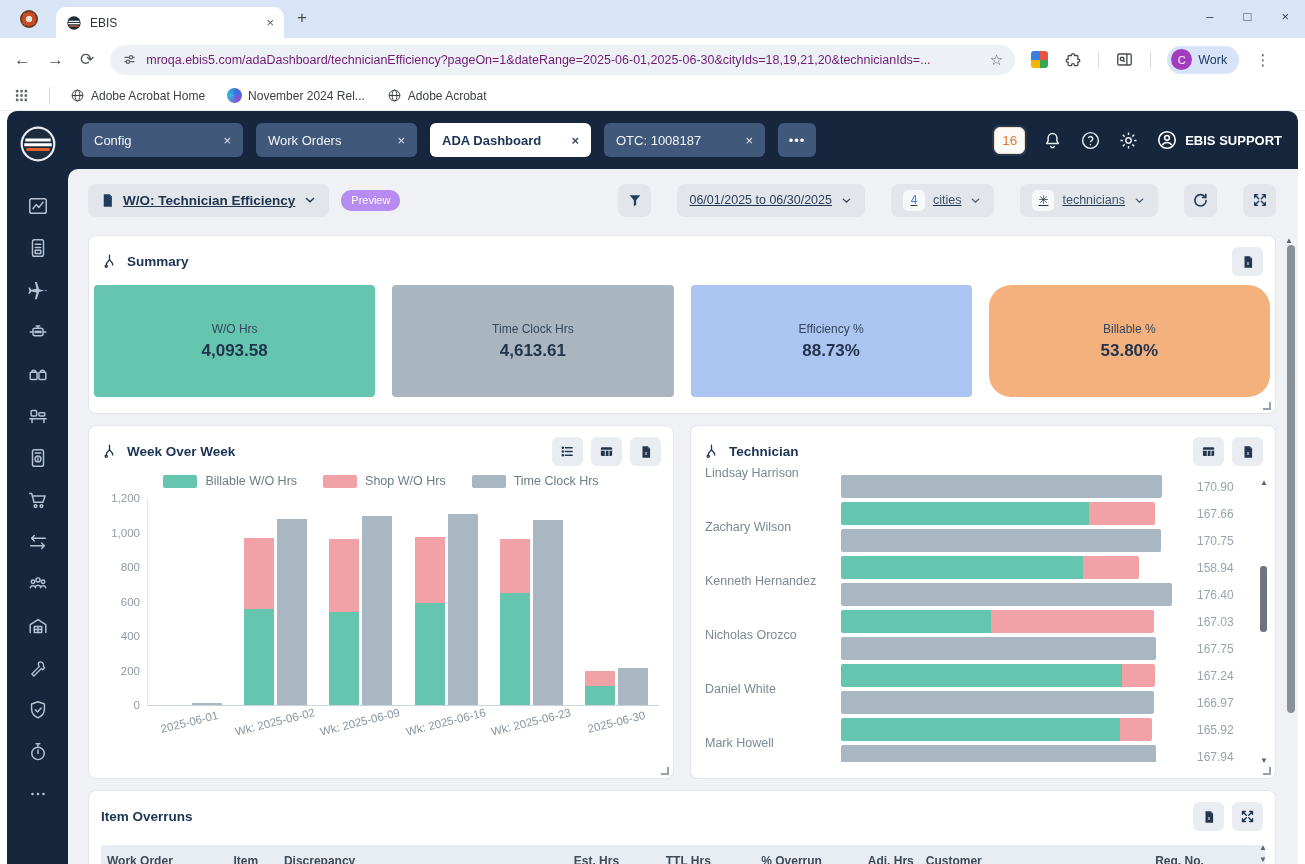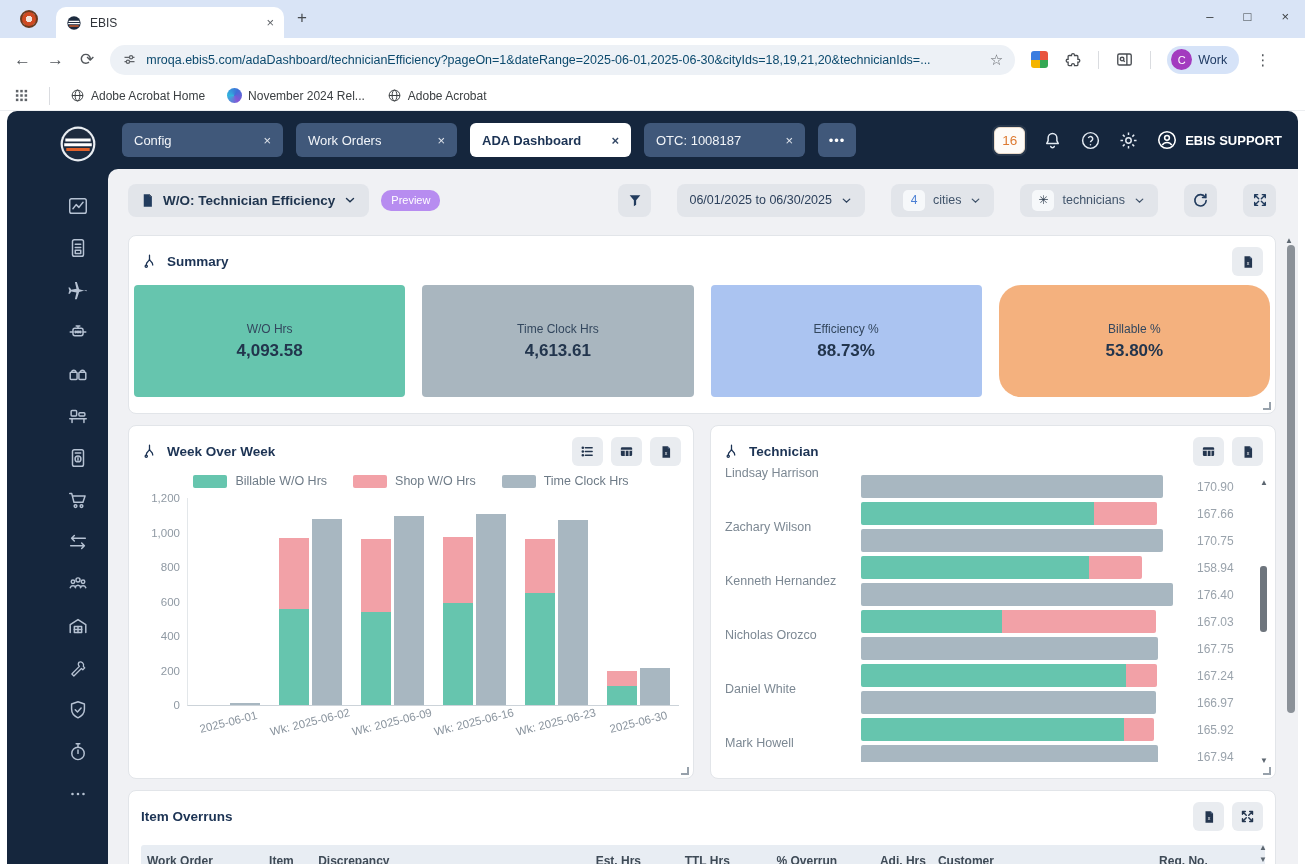--- a/index.html
+++ b/index.html
@@ -14,52 +14,52 @@
     border:2px solid #6b3a1d;background:radial-gradient(circle at 50% 50%, #f1e3da 0 3px, #cf4a22 3px 7px, #f3ddd2 7px);}
   .btab{position:absolute;left:56px;top:7px;width:228px;height:31px;background:#fff;
     border-radius:10px 10px 0 0;display:flex;align-items:center;padding:0 10px;gap:8px;}
   .btab-title{flex:1;font-size:12px;color:#30343a;}
   .tab-close{color:#5f6368;font-size:13px;cursor:default;}
   .newtab-btn{position:absolute;left:297px;top:8px;font-size:17px;color:#474b50;}
   .win-controls{position:absolute;right:16px;top:9px;display:flex;gap:30px;color:#3c4043;font-size:13px;}
   .toolbar{position:absolute;top:38px;left:0;right:0;height:43px;background:#fff;display:flex;align-items:center;padding:0 14px;gap:16px;}
   .nav-glyph{font-size:17px;color:#52565b;}
   .omnibox{flex:1;max-width:905px;height:30px;background:#edf1f6;border-radius:15px;display:flex;align-items:center;padding:0 12px;gap:9px;overflow:hidden;}
-  .omni-url{flex:1;font-size:12.5px;color:#0c4a6e;white-space:nowrap;overflow:hidden;}
+  .omni-url{flex:1;font-size:12.5px;color:#701a75;white-space:nowrap;overflow:hidden;}
   .star{font-size:15px;color:#5f6368;}
   .ext-mosaic{width:17px;height:17px;border-radius:3px;overflow:hidden;display:grid;grid-template-columns:1fr 1fr;grid-template-rows:1fr 1fr;}
   .ext-mosaic i{display:block;}
   .tb-div{width:1px;height:18px;background:#dadce0;}
   .profile-pill{height:28px;background:#d6e3f8;border-radius:14px;display:flex;align-items:center;gap:6px;padding:0 12px 0 4px;}
   .avatar{width:21px;height:21px;border-radius:50%;background:#a33bbf;color:#fff;font-size:11px;display:flex;align-items:center;justify-content:center;}
   .profile-name{font-size:12.5px;color:#1f3a63;}
   .bookmarks{position:absolute;top:81px;left:0;right:0;height:30px;background:#fff;border-bottom:1px solid #eceef1;display:flex;align-items:center;padding:0 14px;gap:20px;}
   .bm-item{display:flex;align-items:center;gap:6px;font-size:12px;color:#3c4043;}
   .sphere{width:15px;height:15px;border-radius:50%;background:conic-gradient(from 30deg,#3f6fd8,#8457d6,#31b4dd,#3f6fd8);}
 
   
-  .app{position:absolute;top:111px;left:7px;right:7px;bottom:0;background:#15263d;border-radius:10px 10px 0 0;display:flex;overflow:hidden;padding-left:40px;}
+  .app{position:absolute;top:111px;left:7px;right:7px;bottom:0;background:#15263d;border-radius:10px 10px 0 0;display:flex;overflow:hidden;}
   .sidebar{width:61px;display:flex;flex-direction:column;align-items:center;padding-top:14px;flex:none;}
   .side-logo{width:38px;height:38px;margin-bottom:22px;}
   .side-ic{height:42px;display:flex;align-items:center;justify-content:center;color:#b6c2d3;width:100%;}
   .app-right{flex:1;display:flex;flex-direction:column;min-width:0;}
   .app-topbar{height:58px;display:flex;align-items:center;gap:13px;padding:0 16px 0 14px;flex:none;}
   .atab{height:34px;width:161px;background:#40587a;border-radius:6px;display:flex;align-items:center;justify-content:space-between;color:#f2f5f9;font-size:13px;padding:0 12px;}
   .atab.active{background:#fff;color:#1c3354;font-weight:bold;}
   .atab .tx{white-space:nowrap;overflow:hidden;}
   .atab .x{opacity:.9;font-size:13px;}
   .atab-more{width:38px;height:34px;background:#40587a;border-radius:6px;color:#fff;display:flex;align-items:center;justify-content:center;font-size:13px;letter-spacing:1px;}
   .top-right{margin-left:auto;display:flex;align-items:center;gap:17px;color:#e3eaf2;}
   .notif-badge{min-width:31px;height:27px;background:#fdfbf8;border:1px solid #ecdccb;border-radius:6px;color:#dd7a31;font-size:13.5px;display:flex;align-items:center;justify-content:center;box-shadow:0 0 0 2px rgba(255,255,255,.08);}
   .user-chip{display:flex;align-items:center;gap:7px;font-weight:bold;font-size:13px;color:#fff;}
 
   
   .content{flex:1;background:#f0f1f4;border-top-left-radius:10px;position:relative;padding:14px 22px 0 20px;overflow:hidden;}
   .filterbar{display:flex;align-items:center;gap:12px;height:34px;}
-  .pill{height:33px;background:#e2e5ea;border-radius:8px;display:flex;align-items:center;gap:8px;padding:0 12px;color:#20354f;}
+  .pill{height:33px;background:#e2e5ea;border-radius:8px;display:flex;align-items:center;gap:8px;padding:0 12px;color:#20354f;text-decoration:underline;}
   .report-pill{font-weight:bold;font-size:13.5px;}
   .preview-badge{height:21px;background:#b78cf0;color:#fff;font-size:11px;border-radius:10px;display:flex;align-items:center;padding:0 10px;}
   .fb-right{margin-left:auto;display:flex;align-items:center;gap:26px;}
   .sq-btn{width:33px;height:33px;background:#e2e5ea;border-radius:8px;display:flex;align-items:center;justify-content:center;color:#223c5e;}
   .filter-lbl{font-size:12.5px;color:#41546b;}
   .mini-badge{min-width:22px;height:21px;background:#f6f8fa;border-radius:5px;display:flex;align-items:center;justify-content:center;font-size:12px;padding:0 4px;}
 
   .panel{background:#fff;border:1px solid #e2e5e9;border-radius:8px;position:relative;}
   .panel-hdr{display:flex;align-items:center;gap:9px;padding:11px 12px 0 12px;}
   .panel-title{font-weight:bold;font-size:13.5px;color:#1c3354;}

